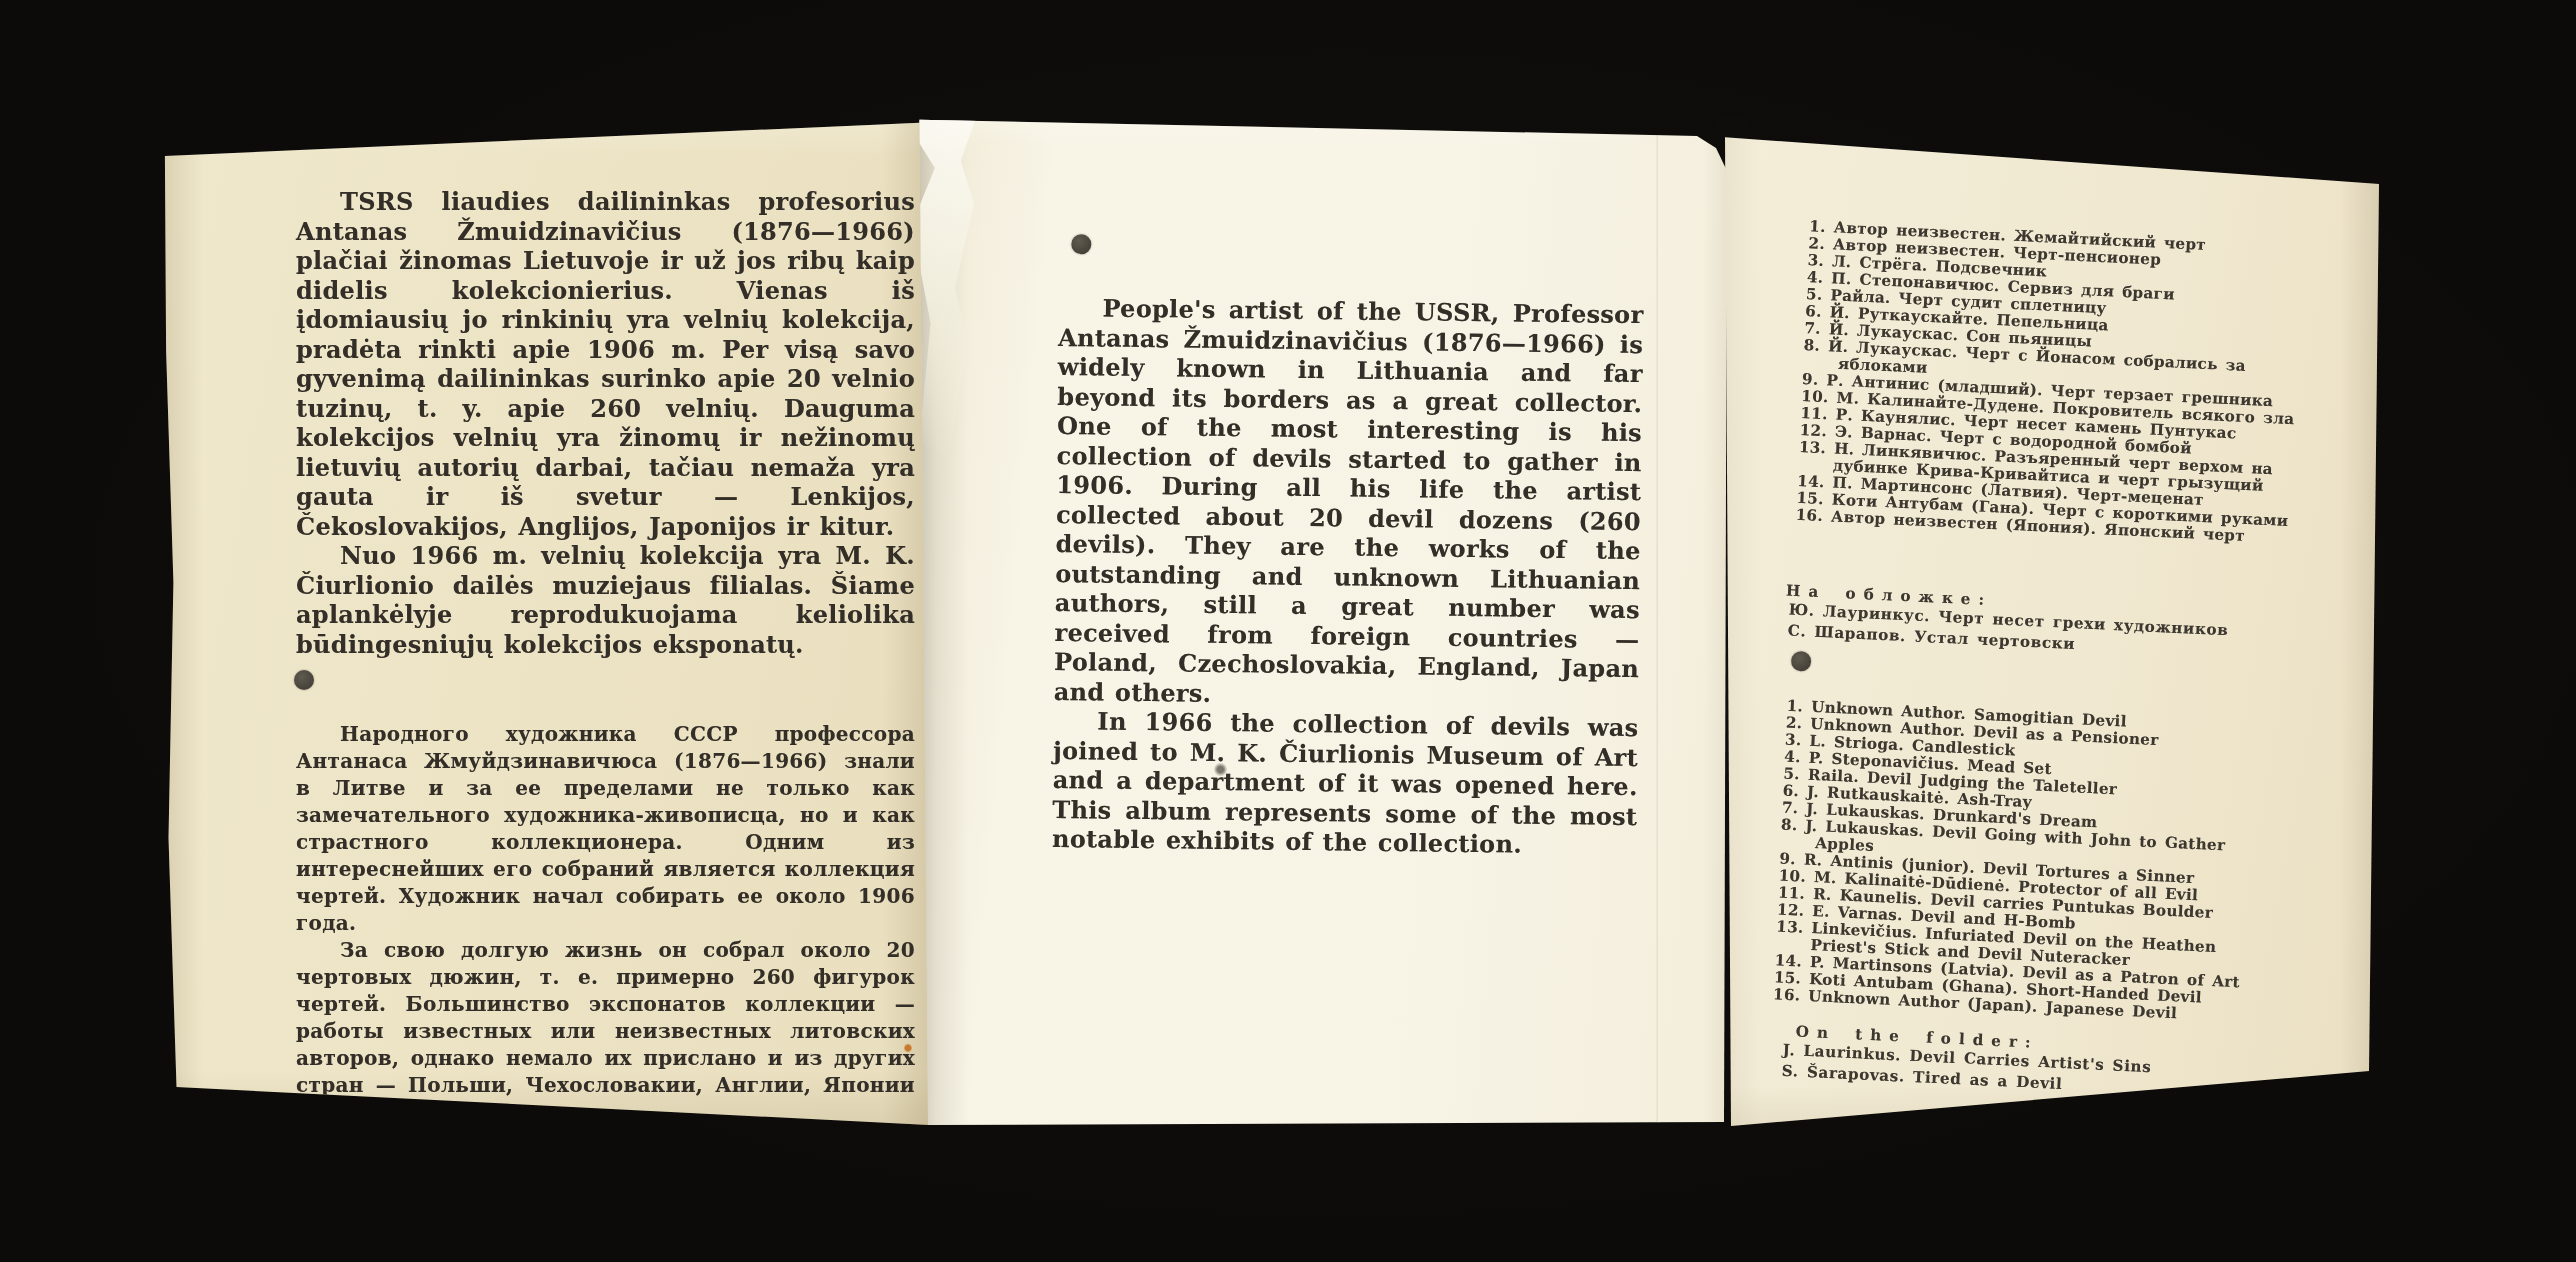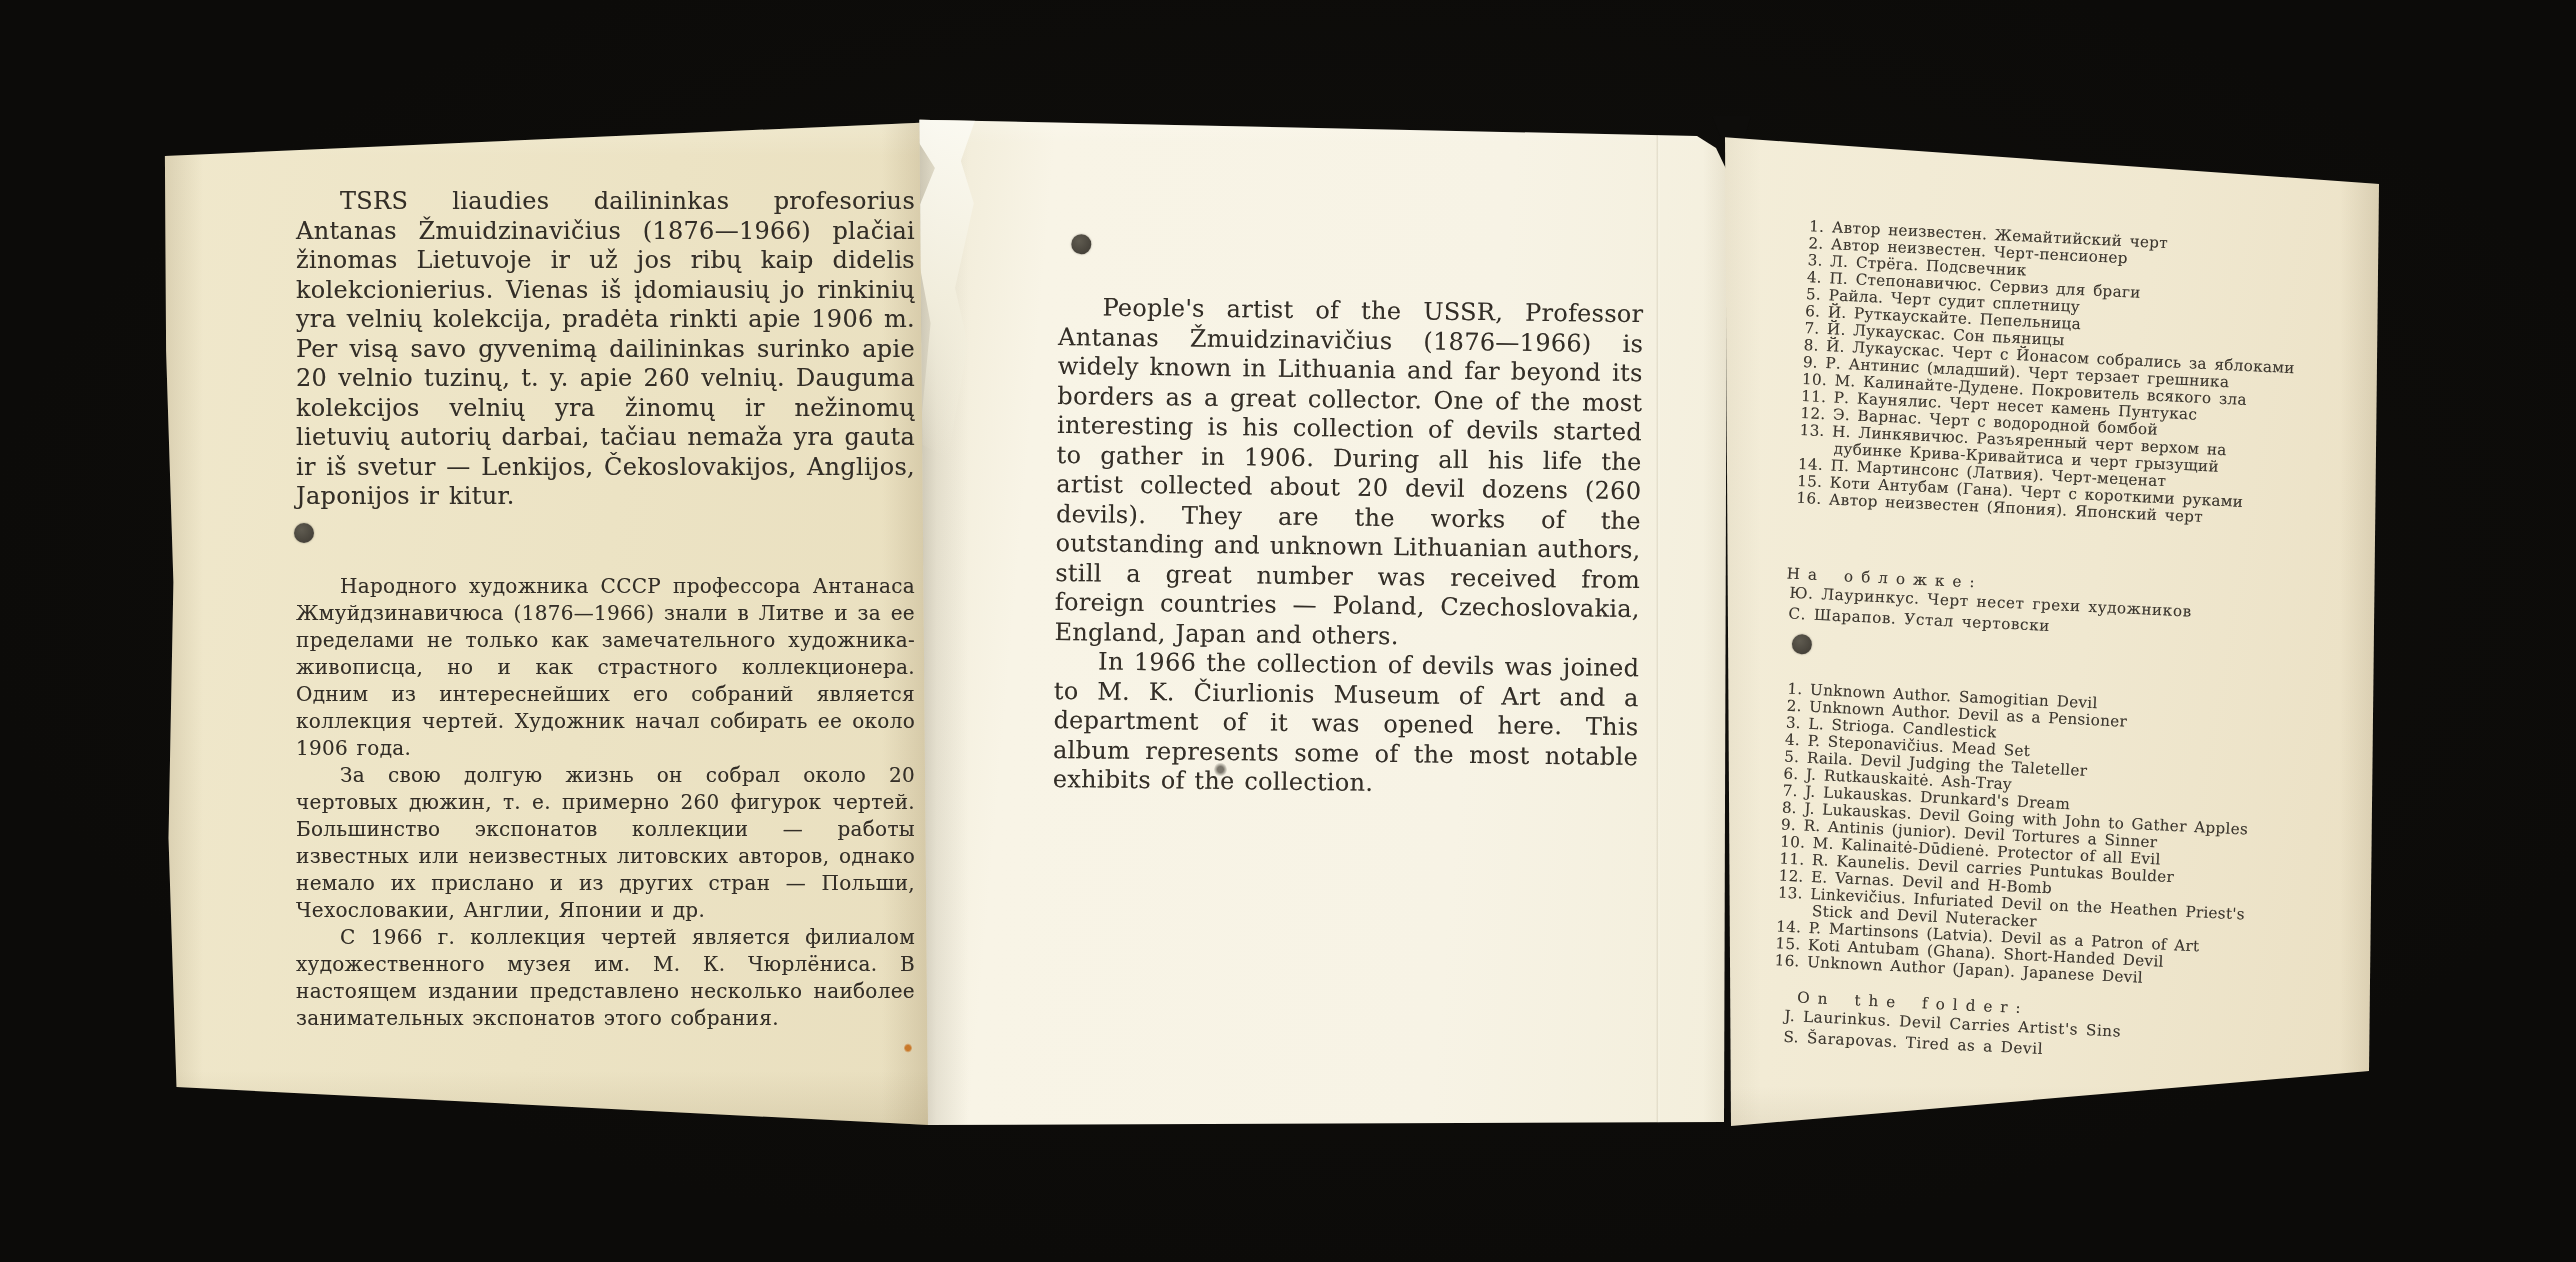--- a/index.html
+++ b/index.html
@@ -12,21 +12,21 @@
   *{box-sizing:border-box;}
   html,body{margin:0;padding:0;width:2576px;height:1262px;overflow:hidden;}
   body{
     background:
       radial-gradient(ellipse at 52% 46%, #11100d 0%, var(--bg) 72%);
     font-family:"DejaVu Serif","Liberation Serif",serif;
   }
   .scene{position:absolute;inset:0;}
 
   
-  .panel{position:absolute;}
+  .panel{position:absolute;font-weight:bold;}
   .panel-left{
     left:160px;top:119px;width:771px;height:1013px;
     clip-path:polygon(4.9px 37px,760px 3.7px,769px 1006px,16.5px 968px,8.5px 719px,13.4px 463px,6.1px 232px);
     background:linear-gradient(100deg,var(--paper-left-a) 0%,#ece3c4 55%,var(--paper-left-b) 100%);
   }
   .panel-left::before{content:"";position:absolute;inset:0;pointer-events:none;
     background:
       linear-gradient(90deg,rgba(120,100,60,.20),rgba(120,100,60,0) 43px),
       linear-gradient(270deg,rgba(145,125,85,.25),rgba(145,125,85,0) 49px),
       linear-gradient(0deg,rgba(120,100,60,.14),rgba(120,100,60,0) 61px),
@@ -102,20 +102,21 @@
     background:radial-gradient(circle,#c9792b 0 40%,rgba(168,93,24,0) 75%);}
 </style>
 </head>
 <body>
 
 <div class="scene">
 
   <section class="panel panel-left">
     <div class="content content-left">
       <p class="para lt indent">TSRS liaudies dailininkas profesorius Antanas Žmuidzinavičius (1876—1966) plačiai žinomas Lietuvoje ir už jos ribų kaip didelis kolekcionierius. Vienas iš įdomiausių jo rinkinių yra velnių kolekcija, pradėta rinkti apie 1906 m. Per visą savo gyvenimą dailininkas surinko apie 20 velnio tuzinų, t. y. apie 260 velnių. Dauguma kolekcijos velnių yra žinomų ir nežinomų lietuvių autorių darbai, tačiau nemaža yra gauta ir iš svetur — Lenkijos, Čekoslovakijos, Anglijos, Japonijos ir kitur.</p>
+      <p class="para lt indent">Nuo 1966 m. velnių kolekcija yra M. K. Čiurlionio dailės muziejaus filialas. Šiame aplankėlyje reprodukuojama keliolika būdingesniųjų kolekcijos eksponatų.</p>
       <div class="dot dot-left"></div>
       <p class="para ru indent">Народного художника СССР профессора Антанаса Жмуйдзинавичюса (1876—1966) знали в Литве и за ее пределами не только как замечательного художника-живописца, но и как страстного коллекционера. Одним из интереснейших его собраний является коллекция чертей. Художник начал собирать ее около 1906 года.</p>
       <p class="para ru indent">За свою долгую жизнь он собрал около 20 чертовых дюжин, т. е. примерно 260 фигурок чертей. Большинство экспонатов коллекции — работы известных или неизвестных литовских авторов, однако немало их прислано и из других стран — Польши, Чехословакии, Англии, Японии и др.</p>
       <p class="para ru indent">С 1966 г. коллекция чертей является филиалом художественного музея им. М. К. Чюрлёниса. В настоящем издании представлено несколько наиболее занимательных экспонатов этого собрания.</p>
     </div>
     <div class="speck-orange"></div>
   </section>
 
   <section class="panel panel-mid">
     <div class="tear"></div>

